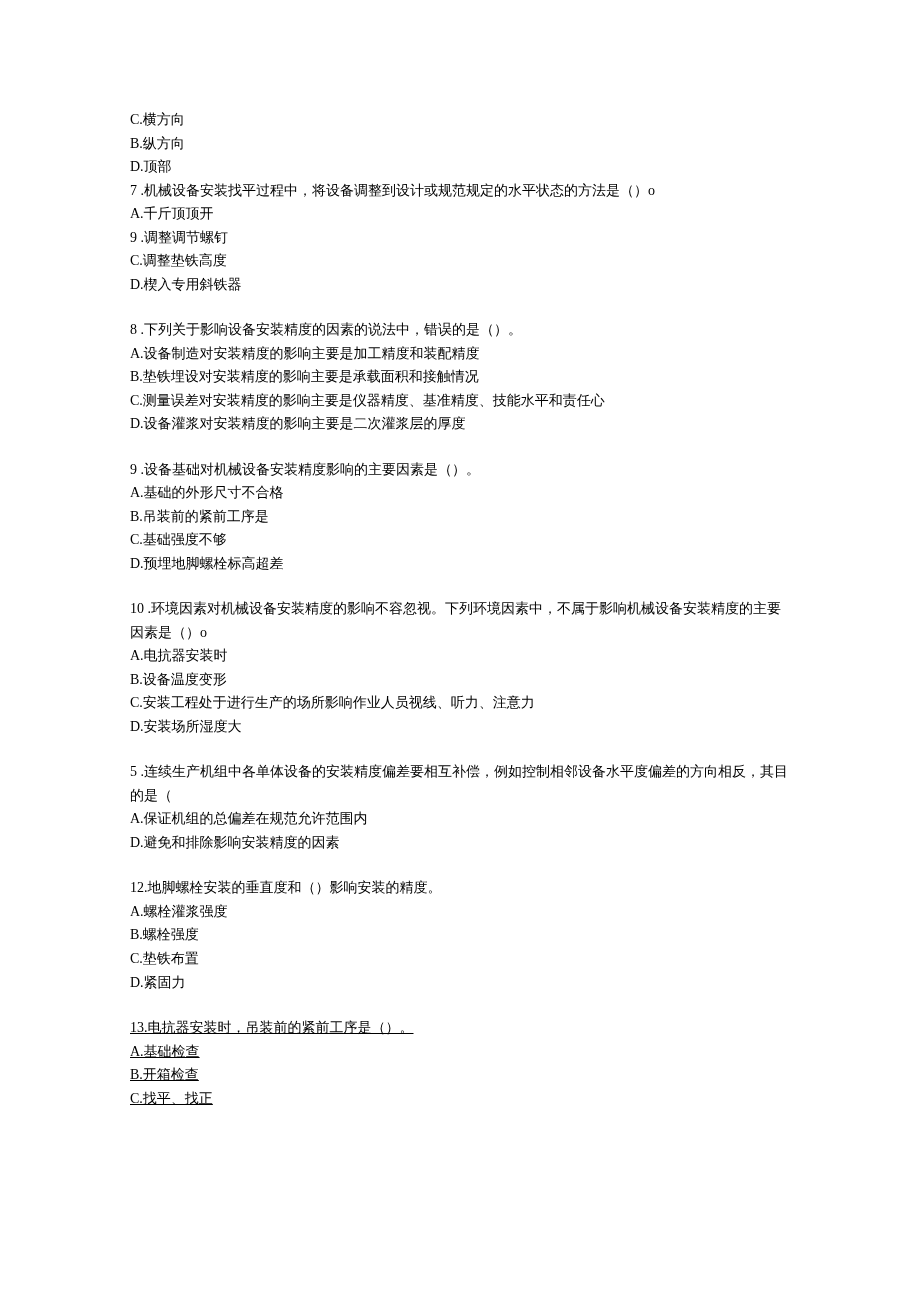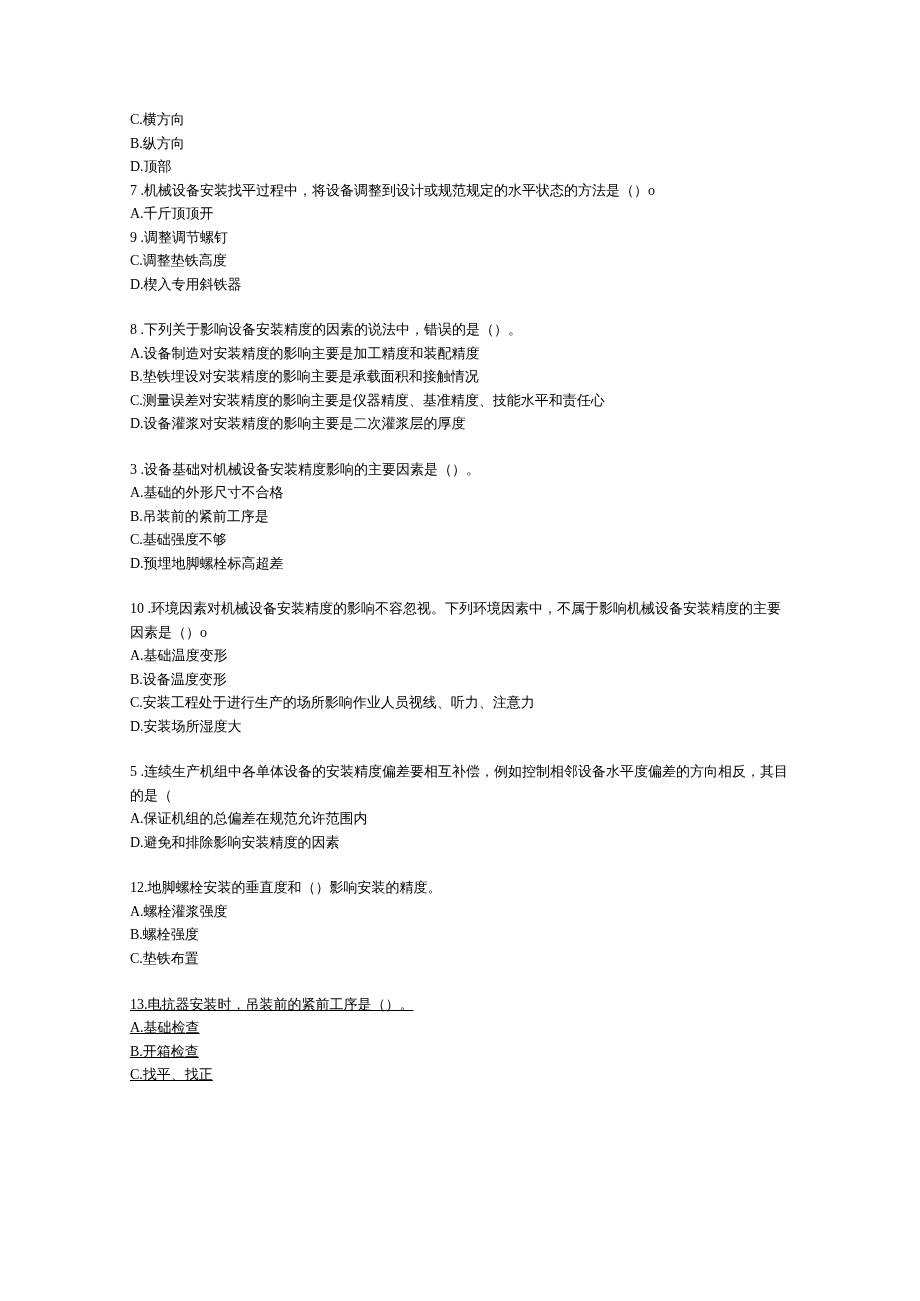--- a/index.html
+++ b/index.html
@@ -33,46 +33,47 @@
 
 <div class="block">
   <div class="line">8 .下列关于影响设备安装精度的因素的说法中，错误的是（）。</div>
   <div class="line">A.设备制造对安装精度的影响主要是加工精度和装配精度</div>
   <div class="line">B.垫铁埋设对安装精度的影响主要是承载面积和接触情况</div>
   <div class="line">C.测量误差对安装精度的影响主要是仪器精度、基准精度、技能水平和责任心</div>
   <div class="line">D.设备灌浆对安装精度的影响主要是二次灌浆层的厚度</div>
 </div>
 
 <div class="block">
-  <div class="line">3 .设备基础对机械设备安装精度影响的主要因素是（）。</div>
+  <div class="line">9 .设备基础对机械设备安装精度影响的主要因素是（）。</div>
   <div class="line">A.基础的外形尺寸不合格</div>
   <div class="line">B.吊装前的紧前工序是</div>
   <div class="line">C.基础强度不够</div>
   <div class="line">D.预埋地脚螺栓标高超差</div>
 </div>
 
 <div class="block">
   <div class="line">10 .环境因素对机械设备安装精度的影响不容忽视。下列环境因素中，不属于影响机械设备安装精度的主要因素是（）o</div>
-  <div class="line">A.基础温度变形</div>
+  <div class="line">A.电抗器安装时</div>
   <div class="line">B.设备温度变形</div>
   <div class="line">C.安装工程处于进行生产的场所影响作业人员视线、听力、注意力</div>
   <div class="line">D.安装场所湿度大</div>
 </div>
 
 <div class="block">
   <div class="line">5 .连续生产机组中各单体设备的安装精度偏差要相互补偿，例如控制相邻设备水平度偏差的方向相反，其目的是（</div>
   <div class="line">A.保证机组的总偏差在规范允许范围内</div>
   <div class="line">D.避免和排除影响安装精度的因素</div>
 </div>
 
 <div class="block">
   <div class="line">12.地脚螺栓安装的垂直度和（）影响安装的精度。</div>
   <div class="line">A.螺栓灌浆强度</div>
   <div class="line">B.螺栓强度</div>
   <div class="line">C.垫铁布置</div>
+  <div class="line">D.紧固力</div>
 </div>
 
 <div class="block">
   <div class="line">13.电抗器安装时，吊装前的紧前工序是（）。</div>
   <div class="line">A.基础检查</div>
   <div class="line">B.开箱检查</div>
   <div class="line">C.找平、找正</div>
 </div>
 
 </body></html>

